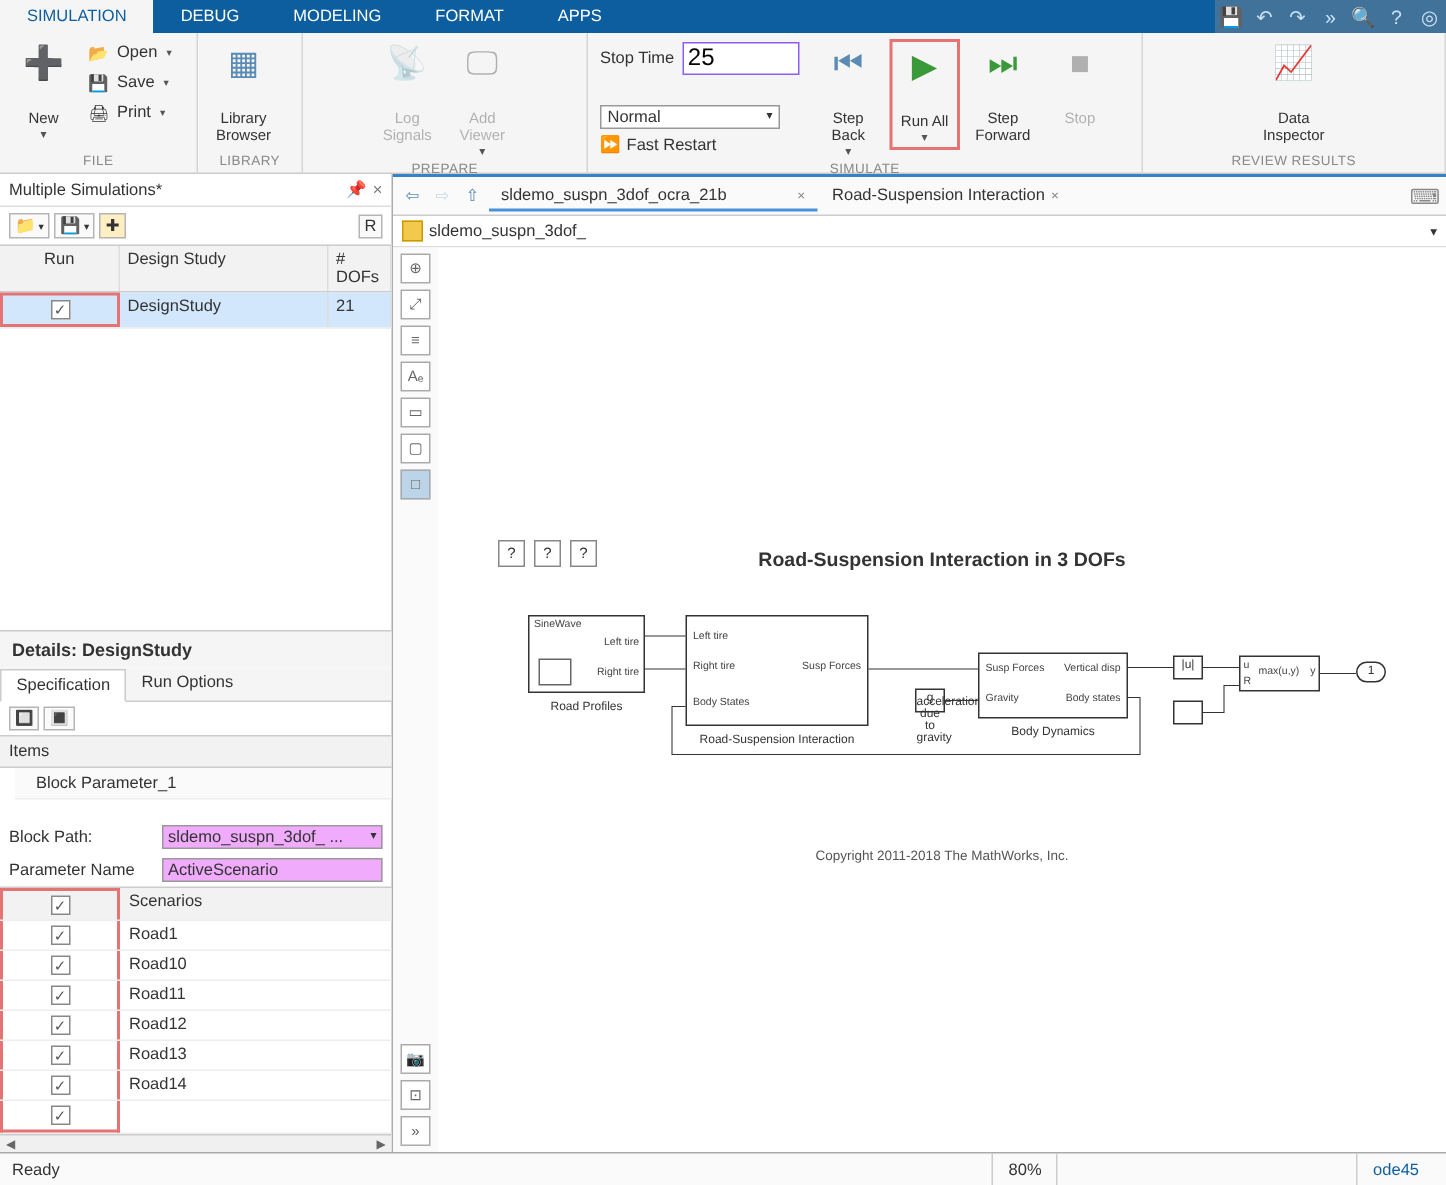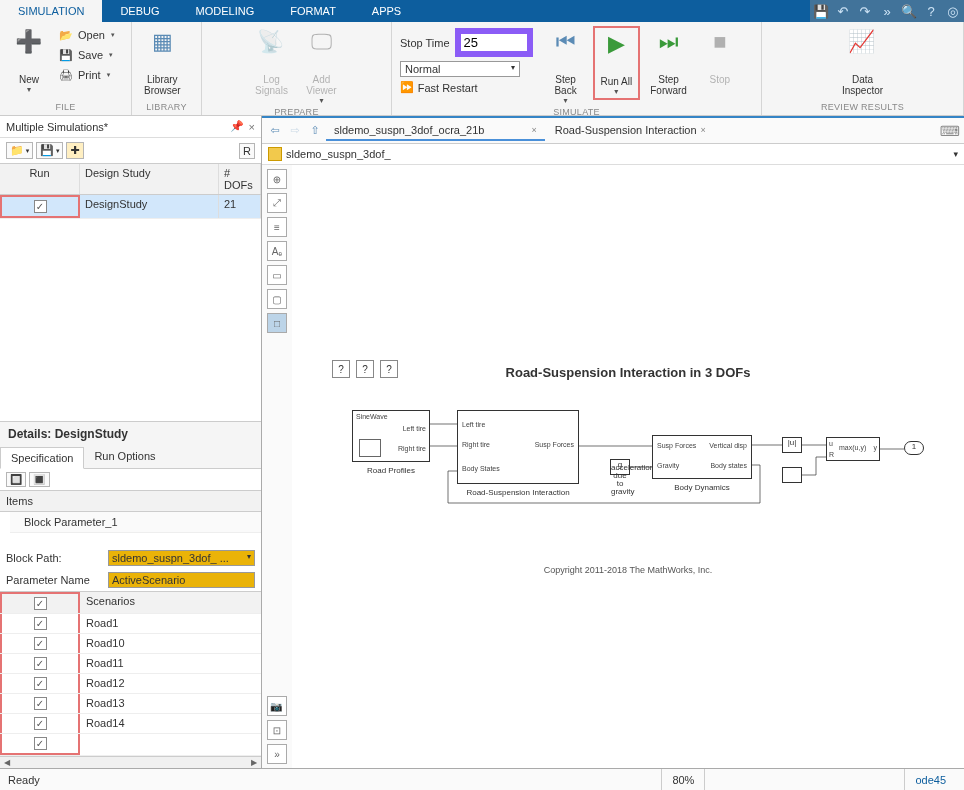--- a/index.html
+++ b/index.html
@@ -21,22 +21,22 @@
     .vbtn { display: flex; flex-direction: column; align-items: center; padding: 2px 6px; cursor: pointer; min-width: 46px; }
     .vbtn .ic { width: 28px; height: 28px; display: flex; align-items: center; justify-content: center; font-size: 22px; }
     .vbtn .tx { font-size: 10px; text-align: center; margin-top: 18px; line-height: 1.1; }
     .vbtn .caret { font-size: 8px; color: #555; }
     .vbtn.hl { border: 2px solid #e57373; }
     .vbtn.dim .ic, .vbtn.dim .tx { opacity: 0.35; }
     .sml-rows { display: flex; flex-direction: column; gap: 2px; }
     .sml { display: flex; align-items: center; gap: 4px; padding: 1px 2px; cursor: pointer; font-size: 11px; }
     .sml .ic { width: 16px; height: 16px; display: flex; align-items: center; justify-content: center; }
     .sml .caret { font-size: 7px; color: #555; margin-left: 2px; }
-    .sim-top { display: flex; align-items: center; gap: 5px; margin-bottom: 4px; }
-    .sim-top input { width: 78px; border: 6px solid #8b5cf6; padding: 1px 3px; font-size: 13px; }
+    .sim-top { display: flex; align-items: center; gap: 5px; margin-bottom: 20px; }
+    .sim-top input { width: 78px; border: 1px solid #8b5cf6; padding: 1px 3px; font-size: 16px; }
     .sim-sel { width: 120px; border: 1px solid #999; padding: 1px 4px; background: #fff; font-size: 11px; display: flex; justify-content: space-between; }
     .fast-restart { display: flex; align-items: center; gap: 4px; margin-top: 4px; font-size: 11px; }
     
     
     .split { display: flex; height: 652px; }
     
     
     .lp { width: 262px; border-right: 1px solid #aaa; display: flex; flex-direction: column; background: #fff; }
     .lp-hdr { padding: 4px 6px; font-size: 11px; display: flex; align-items: center; border-bottom: 1px solid #ddd; }
     .lp-hdr .ttl { flex: 1; }
@@ -59,21 +59,21 @@
     .details-hdr { padding: 5px 8px; font-weight: 600; font-size: 12px; border-top: 1px solid #ccc; background: #f5f5f5; }
     .dtabs { display: flex; border-bottom: 1px solid #ccc; background: #f5f5f5; }
     .dtab { padding: 4px 10px; font-size: 11px; cursor: pointer; }
     .dtab.active { background: #fff; border: 1px solid #ccc; border-bottom: 1px solid #fff; position: relative; top: 1px; }
     .micro-tb { padding: 3px 6px; display: flex; gap: 3px; }
     .micro-tb .ib { border: 1px solid #b5b5b5; padding: 1px 3px; cursor: pointer; font-size: 10px; background: #fafafa; }
     .items-hdr { padding: 4px 6px; background: #f2f2f2; border-top: 1px solid #ccc; border-bottom: 1px solid #ccc; font-weight: 500; }
     .item-row { padding: 4px 14px; border-bottom: 1px solid #eee; background: #fafafa; margin-left: 10px; }
     .frm { display: flex; align-items: center; padding: 3px 6px; gap: 4px; }
     .frm label { width: 98px; font-size: 11px; }
-    .frm .inp { flex: 1; border: 1px solid #999; padding: 1px 3px; font-size: 11px; background: #eab308; display: flex; justify-content: space-between; }
+    .frm .inp { flex: 1; border: 1px solid #999; padding: 1px 3px; font-size: 11px; background: #f0abfc; display: flex; justify-content: space-between; }
     
     .scgrid { border-top: 1px solid #ccc; }
     .scrow { display: flex; border-bottom: 1px solid #eee; }
     .scrow .cc { width: 80px; display: flex; align-items: center; justify-content: center; padding: 3px 0; }
     .scrow .cc.hl { border-left: 2px solid #e57373; border-right: 2px solid #e57373; }
     .scrow.first .cc.hl { border-top: 2px solid #e57373; }
     .scrow.last .cc.hl { border-bottom: 2px solid #e57373; }
     .scrow .ct { flex: 1; padding: 3px 6px; font-size: 11px; }
     .scrow.hdr { background: #f2f2f2; font-weight: 500; }
     .lp-scroll { height: 12px; background: #f0f0f0; border-top: 1px solid #ccc; display: flex; align-items: center; }

